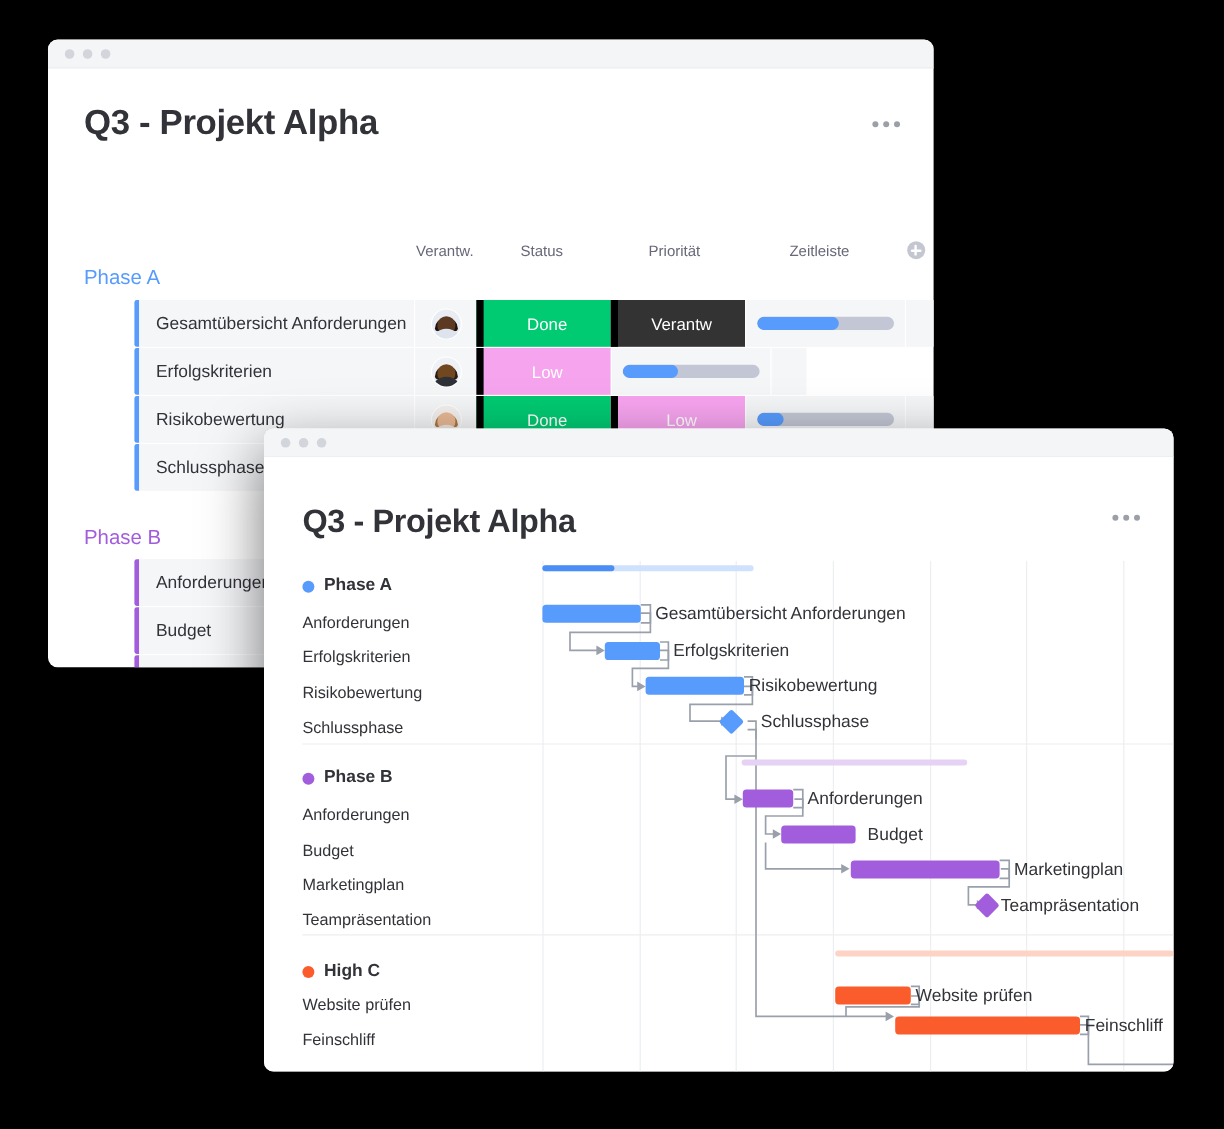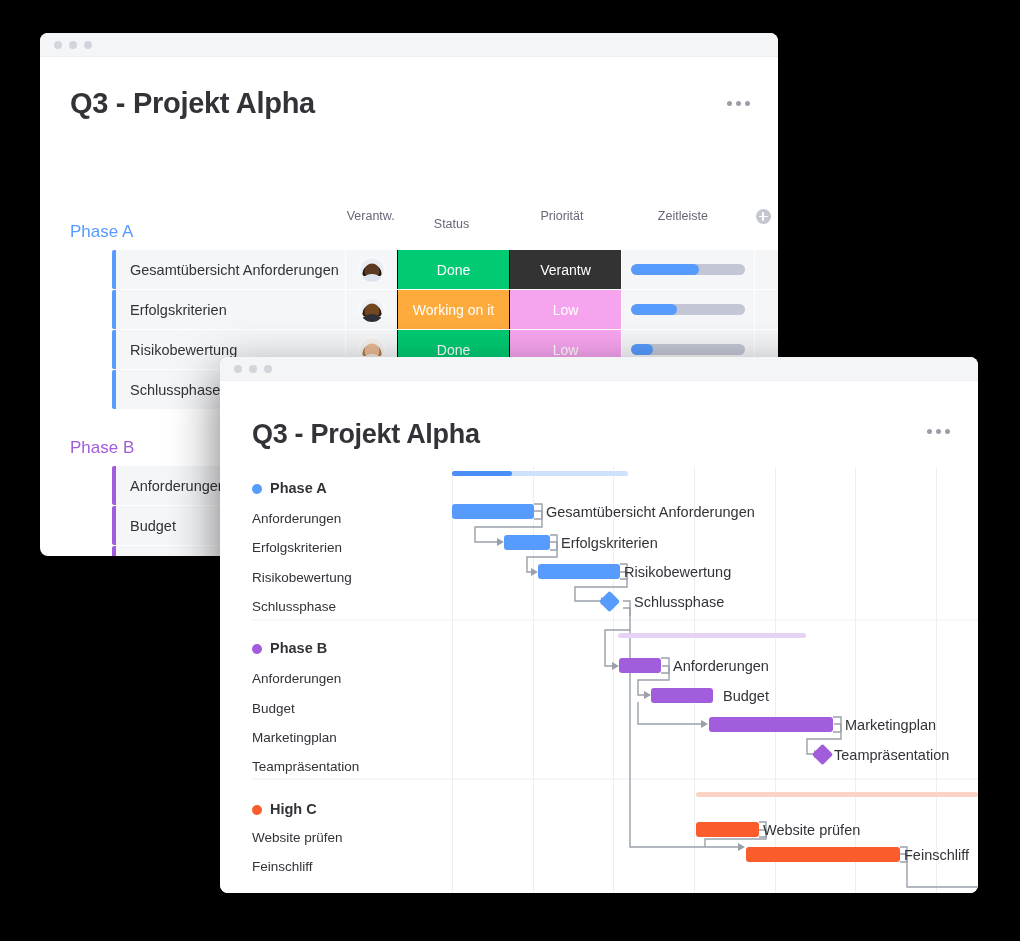--- a/index.html
+++ b/index.html
@@ -50,21 +50,21 @@
   .group-a .group-title { color: #579bfc; }
   .group-b .group-title { color: #a25ddc; }
 
   .col-headers {
     position: absolute; left: 0; right: 0;
     display: flex; align-items: center;
     font-size: 12.5px; color: #676879;
   }
   .col-headers .ch { text-align: center; }
   .ch-verantw { width: 52px; margin-left: 305px; }
-  .ch-status  { width: 112px; margin-top: 16px; }
+  .ch-status  { width: 112px; }
   .ch-prio    { width: 112px; }
   .ch-zeit    { width: 133px; }
   .ch-add     { width: 30px; display:flex; justify-content:center; }
   .plus-circle {
     width: 15px; height: 15px; border-radius: 50%; background: #c5c7d0;
     position: relative;
   }
   .plus-circle::before, .plus-circle::after {
     content:""; position:absolute; background:#fff; border-radius:1px;
   }
@@ -110,21 +110,21 @@
   .avatar .shoulders {
     position: absolute; left: 50%; bottom: -5px;
     width: 26px; height: 13px; border-radius: 13px 13px 0 0;
     transform: translateX(-50%);
   }
 
   .cell-status, .cell-prio {
     flex: none; width: 112px;
     display: flex; align-items: center; justify-content: center;
     font-size: 14px; color: #ffffff;
-    border-left: 1px solid #000000;
+    border-left: 6px solid #000000;
   }
   .cell-timeline {
     flex: none; width: 133px; background: #f5f6f8;
     display: flex; align-items: center; justify-content: center;
     border-left: 1px solid #ffffff;
   }
   .track {
     width: 114px; height: 11px; border-radius: 6px; background: #c3c6d4;
     overflow: hidden;
   }
@@ -216,21 +216,20 @@
         <div class="row">
           <div class="bar-left"></div>
           <div class="cell-name">Erfolgskriterien</div>
           <div class="cell-avatar">
             <span class="avatar" style="background:#eef1f6">
               <span class="hair" style="background:#2a1a10"></span>
               <span class="face" style="background:#70471f"></span>
               <span class="shoulders" style="background:#2e3138"></span>
             </span>
           </div>
-          <div class="cell-status" style="background:#fdab3d">Working on it</div>
           <div class="cell-prio" style="background:#f7a4ef">Low</div>
           <div class="cell-timeline">
             <span class="track">
                 <span style="width:40%"></span>
               </span>
           </div>
           <div class="cell-tail"></div>
         </div>
 
         <div class="row">

